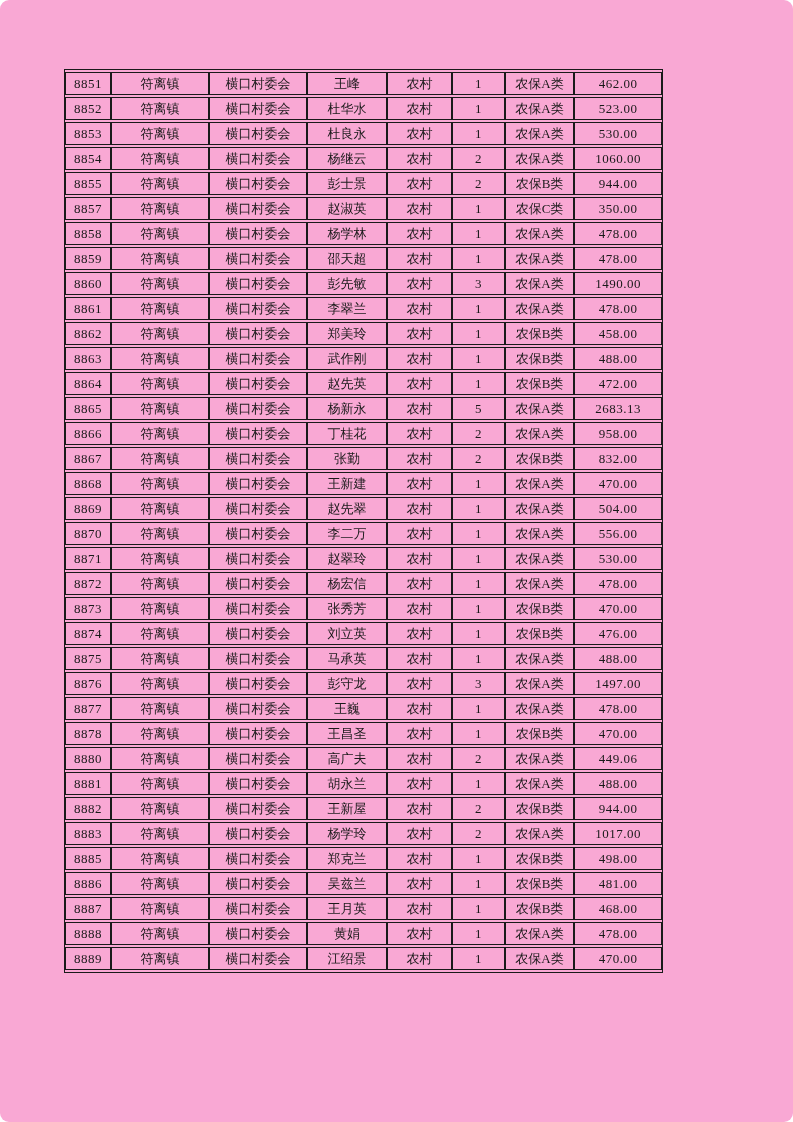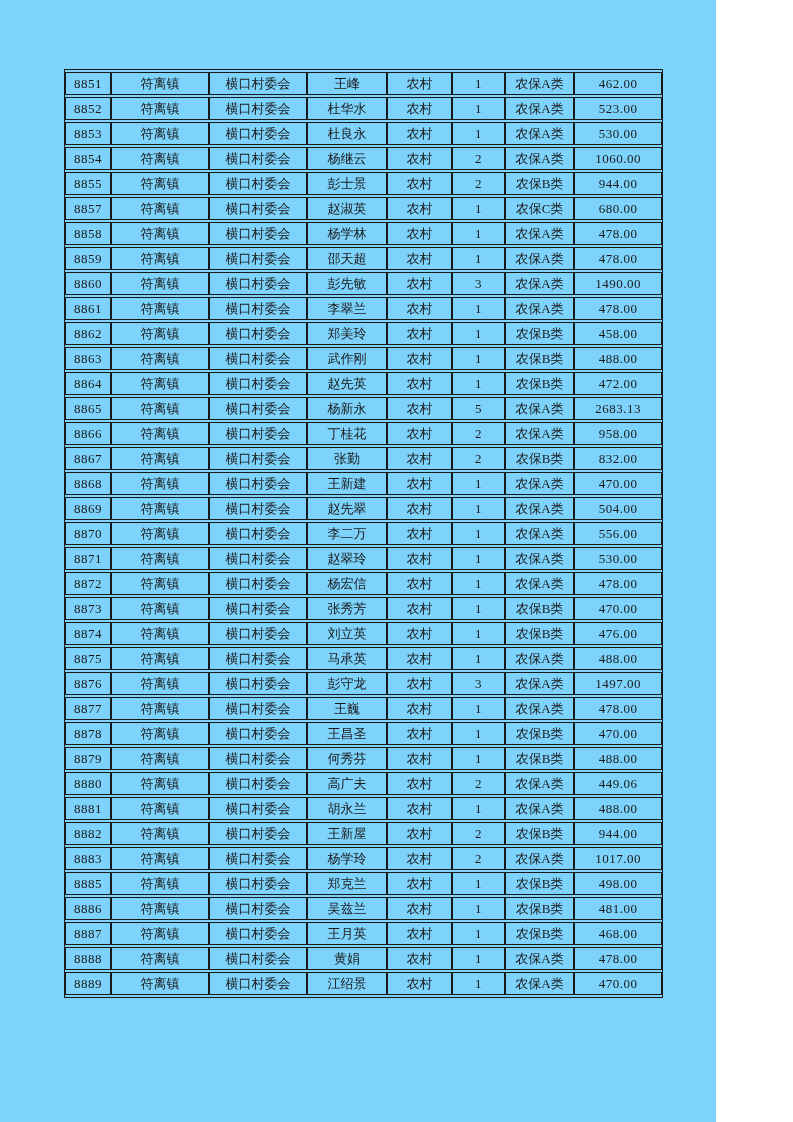--- a/index.html
+++ b/index.html
@@ -2,26 +2,27 @@
 <html><head>
 <meta charset="utf-8">
 <style>
   html, body {
     margin: 0;
     padding: 0;
     background: #ffffff;
   }
   .page {
     position: relative;
-    width: 716px;
+    width: 793px;
     height: 1122px;
-    background: #7dd3fc;
+    background: #f9a8d4;
     overflow: hidden;
     font-family: "Liberation Serif", "DejaVu Serif", serif;
     color: #1a1a1a;
+    border-radius: 9px;
   }
   table.roster {
     position: absolute;
     left: 64px;
     top: 69px;
     border-collapse: separate;
     border-spacing: 0 2px;
     table-layout: fixed;
     border: 1px solid #1a1a1a;
   }
@@ -117,21 +118,21 @@
           <td class="cell-amount">944.00</td>
         </tr>
         <tr>
           <td class="cell-serial">8857</td>
           <td class="cell-town">符离镇</td>
           <td class="cell-village">横口村委会</td>
           <td class="cell-name">赵淑英</td>
           <td class="cell-residence">农村</td>
           <td class="cell-count">1</td>
           <td class="cell-category">农保C类</td>
-          <td class="cell-amount">680.00</td>
+          <td class="cell-amount">350.00</td>
         </tr>
         <tr>
           <td class="cell-serial">8858</td>
           <td class="cell-town">符离镇</td>
           <td class="cell-village">横口村委会</td>
           <td class="cell-name">杨学林</td>
           <td class="cell-residence">农村</td>
           <td class="cell-count">1</td>
           <td class="cell-category">农保A类</td>
           <td class="cell-amount">478.00</td>
@@ -328,30 +329,20 @@
         </tr>
         <tr>
           <td class="cell-serial">8878</td>
           <td class="cell-town">符离镇</td>
           <td class="cell-village">横口村委会</td>
           <td class="cell-name">王昌圣</td>
           <td class="cell-residence">农村</td>
           <td class="cell-count">1</td>
           <td class="cell-category">农保B类</td>
           <td class="cell-amount">470.00</td>
-        </tr>
-        <tr>
-          <td class="cell-serial">8879</td>
-          <td class="cell-town">符离镇</td>
-          <td class="cell-village">横口村委会</td>
-          <td class="cell-name">何秀芬</td>
-          <td class="cell-residence">农村</td>
-          <td class="cell-count">1</td>
-          <td class="cell-category">农保B类</td>
-          <td class="cell-amount">488.00</td>
         </tr>
         <tr>
           <td class="cell-serial">8880</td>
           <td class="cell-town">符离镇</td>
           <td class="cell-village">横口村委会</td>
           <td class="cell-name">高广夫</td>
           <td class="cell-residence">农村</td>
           <td class="cell-count">2</td>
           <td class="cell-category">农保A类</td>
           <td class="cell-amount">449.06</td>

